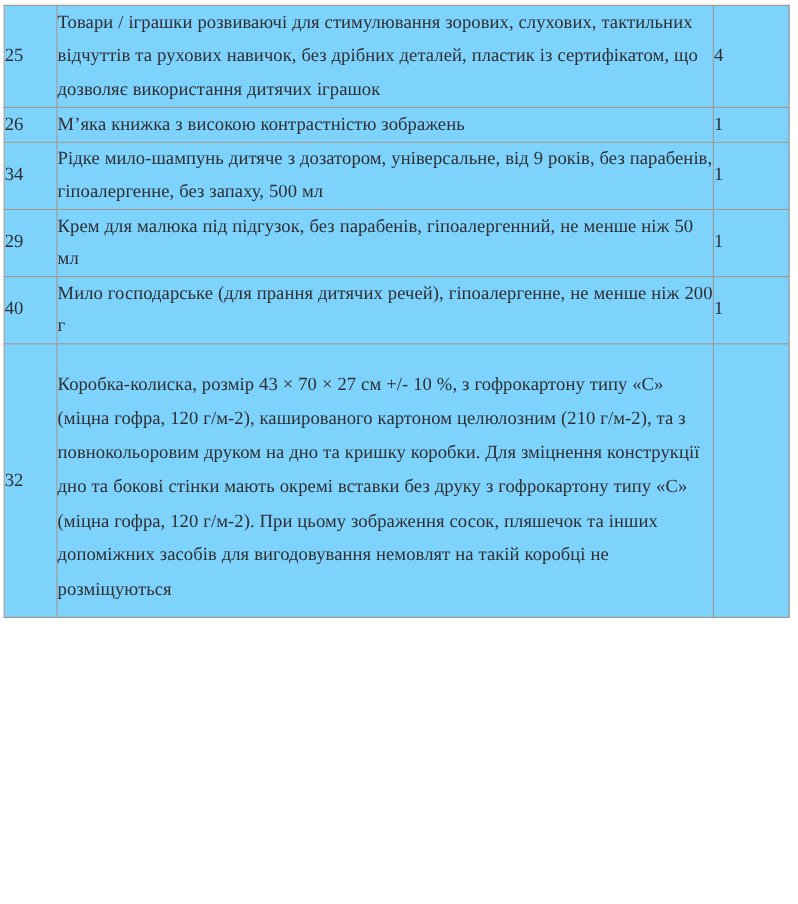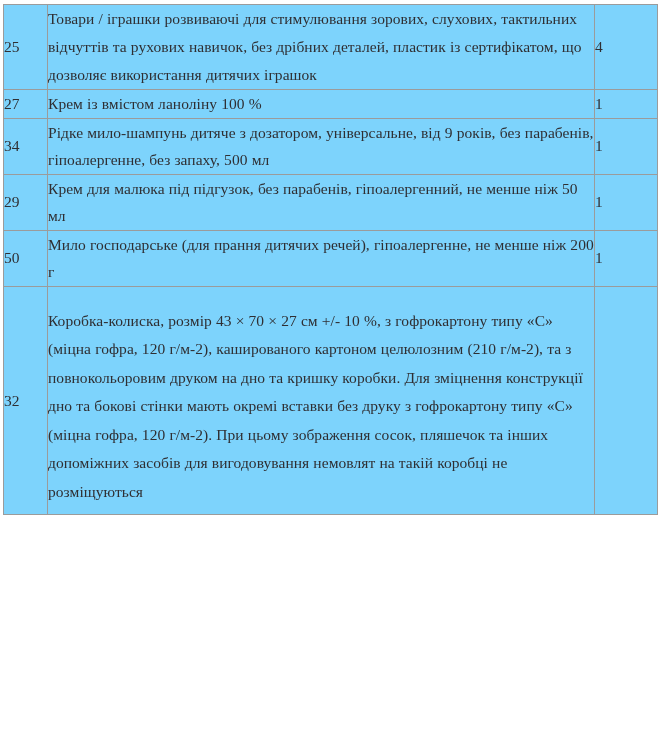--- a/index.html
+++ b/index.html
@@ -102,41 +102,41 @@
         <col class="c-qty">
       </colgroup>
       <tbody>
 
         <tr class="row-25">
           <td class="cell-num">25</td>
           <td class="cell-desc">Товари / іграшки розвиваючі для стимулювання зорових, слухових, тактильних відчуттів та рухових навичок, без дрібних деталей, пластик із сертифікатом, що дозволяє використання дитячих іграшок</td>
           <td class="cell-qty">4</td>
         </tr>
 
-
-        <tr class="row-27">
-          <td class="cell-num">27</td>
-          <td class="cell-desc">Крем із вмістом ланоліну 100 %</td>
+        <tr class="row-26">
+          <td class="cell-num">26</td>
+          <td class="cell-desc">М’яка книжка з високою контрастністю зображень</td>
           <td class="cell-qty">1</td>
         </tr>
+
 
         <tr class="row-28">
           <td class="cell-num">34</td>
           <td class="cell-desc">Рідке мило-шампунь дитяче з дозатором, універсальне, від 9 років, без парабенів, гіпоалергенне, без запаху, 500 мл</td>
           <td class="cell-qty">1</td>
         </tr>
 
         <tr class="row-29">
           <td class="cell-num">29</td>
           <td class="cell-desc">Крем для малюка під підгузок, без парабенів, гіпоалергенний, не менше ніж 50 мл</td>
           <td class="cell-qty">1</td>
         </tr>
 
         <tr class="row-30">
-          <td class="cell-num">50</td>
+          <td class="cell-num">40</td>
           <td class="cell-desc">Мило господарське (для прання дитячих речей), гіпоалергенне, не менше ніж 200 г</td>
           <td class="cell-qty">1</td>
         </tr>
 
 
         <tr class="row-32">
           <td class="cell-num">32</td>
           <td class="cell-desc">Коробка-колиска, розмір 43 × 70 × 27 см +/- 10 %, з гофрокартону типу «С» (міцна гофра, 120 г/м-2), кашированого картоном целюлозним (210 г/м-2), та з повнокольоровим друком на дно та кришку коробки. Для зміцнення конструкції дно та бокові стінки мають окремі вставки без друку з гофрокартону типу «С» (міцна гофра, 120 г/м-2). При цьому зображення сосок, пляшечок та інших допоміжних засобів для вигодовування немовлят на такій коробці не розміщуються</td>
           <td class="cell-qty"></td>
         </tr>

